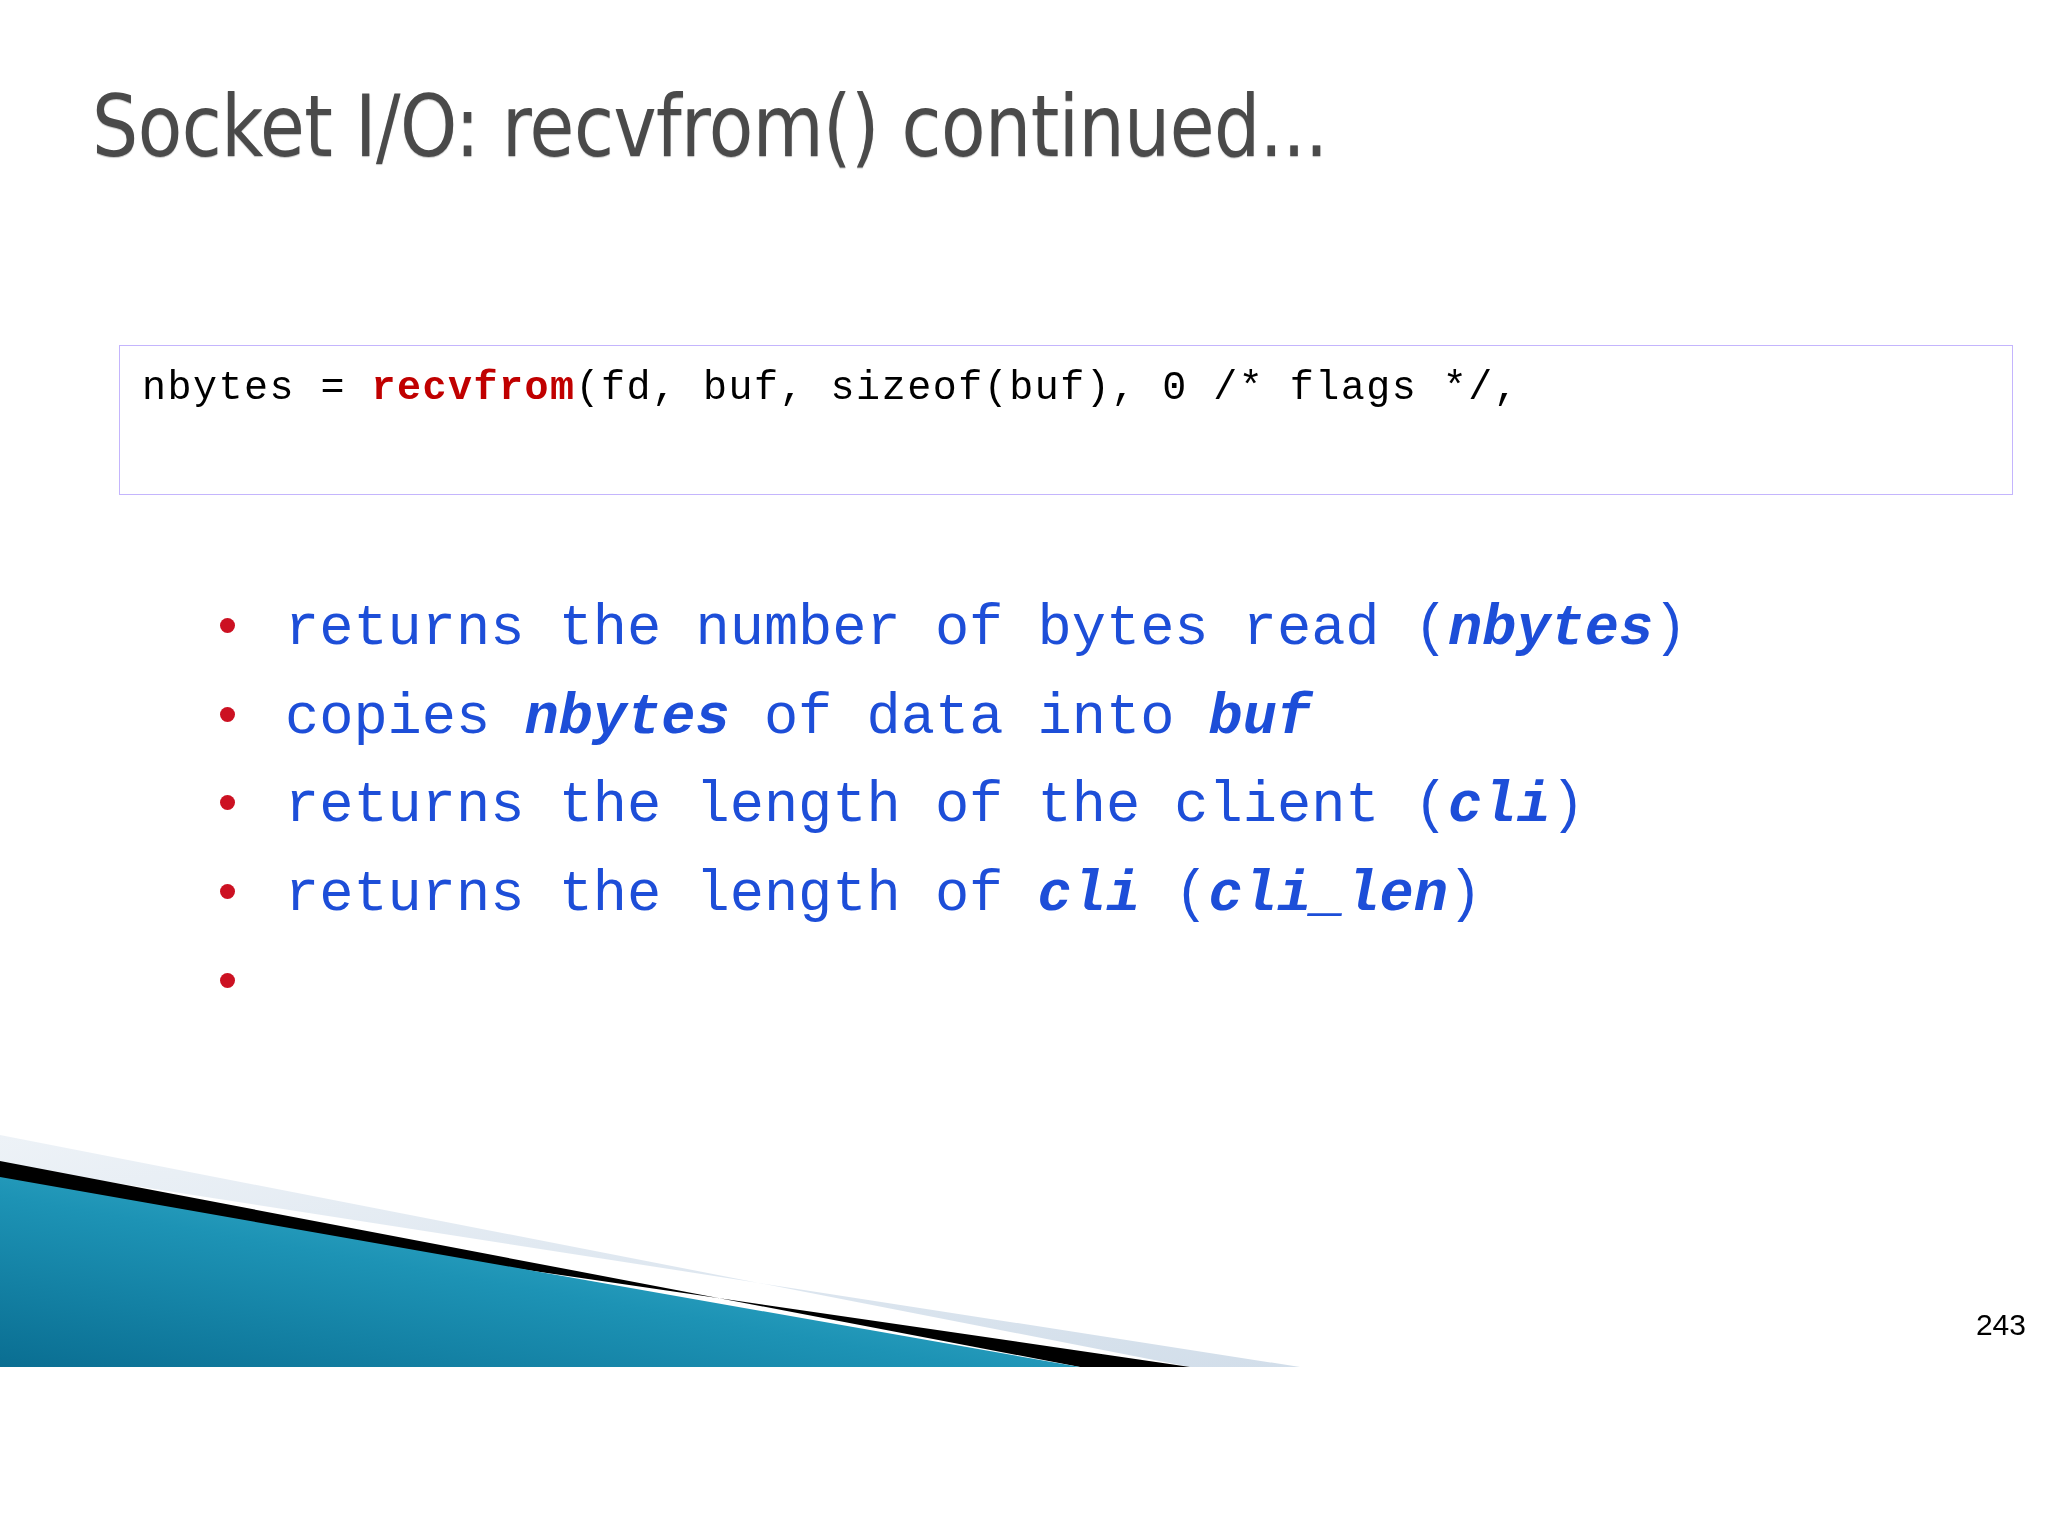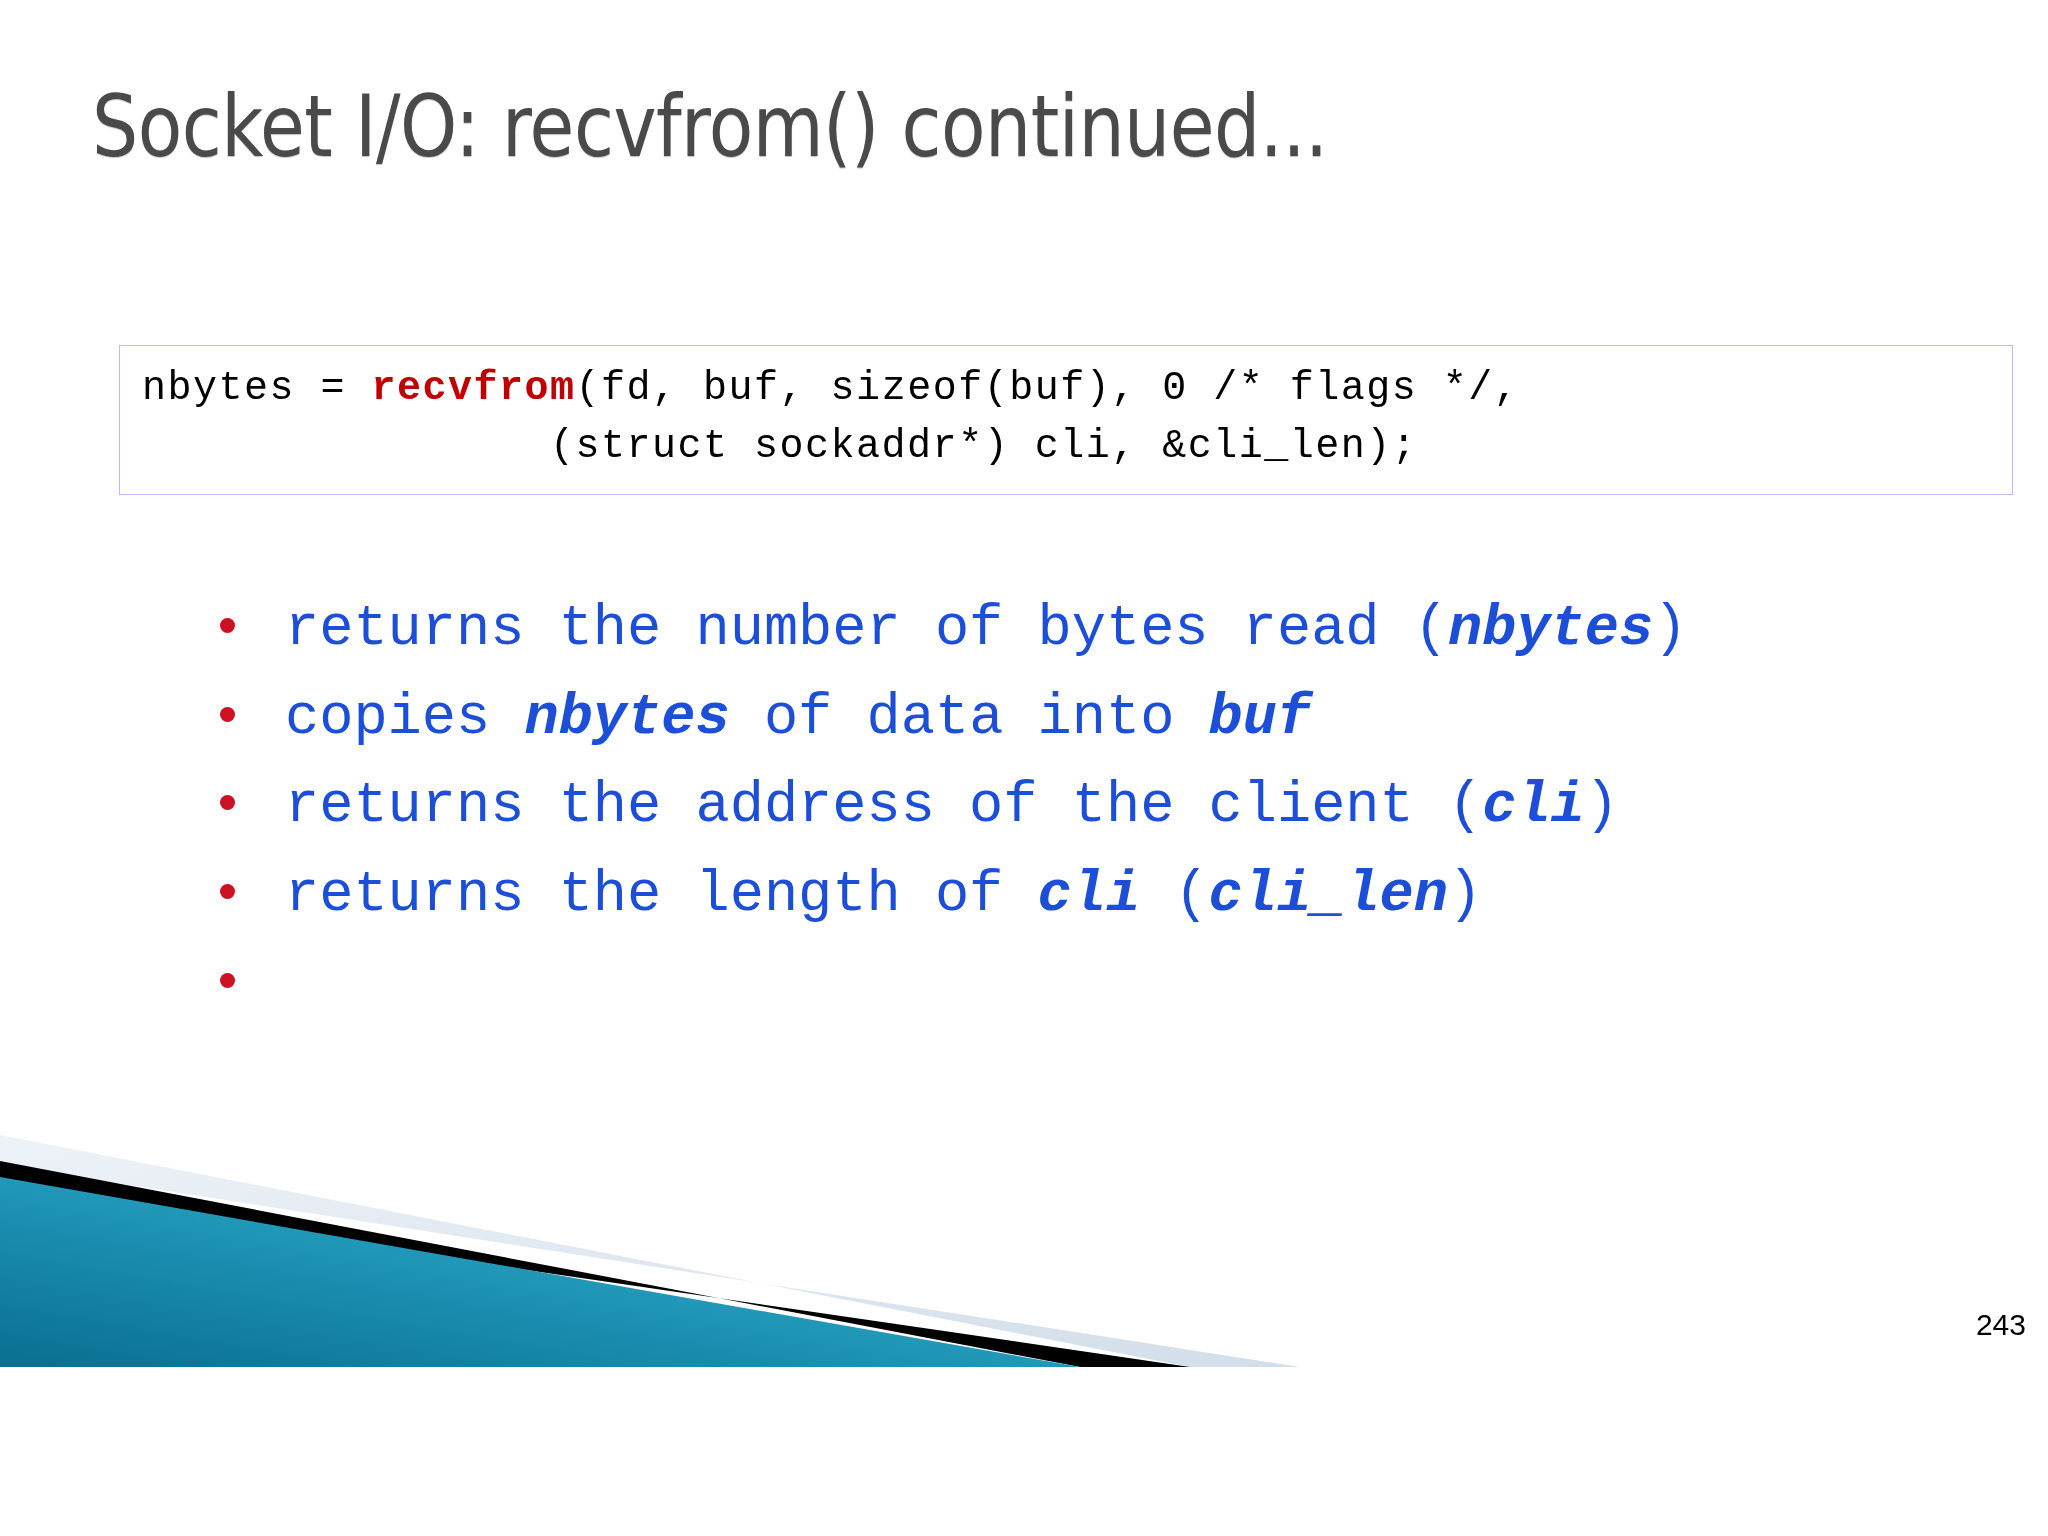--- a/index.html
+++ b/index.html
@@ -146,36 +146,35 @@
 </style>
 </head>
 <body>
 
 <div class="slide">
 
   <div class="slide-title">Socket I/O: recvfrom() continued...</div>
 
   <div class="code-box">
     <div class="code-line code-line-1"><span>nbytes = </span><span class="code-fn">recvfrom</span><span>(fd, buf, sizeof(buf), 0 /* flags */,</span></div>
-    <div class="code-line code-line-2">                (struct sockaddr*) cli, &amp;cli_len);</div>
   </div>
 
   <div class="body-list">
 
 
     <div class="lvl2">
       <span class="dot"></span><span>returns the number of bytes read (</span><span class="bi">nbytes</span><span>)</span>
     </div>
 
     <div class="lvl2">
       <span class="dot"></span><span>copies </span><span class="bi">nbytes</span><span> of data into </span><span class="bi">buf</span><span></span>
     </div>
 
     <div class="lvl2">
-      <span class="dot"></span><span>returns the address of the client (</span><span class="bi">cli</span><span>)</span>
+      <span class="dot"></span><span>returns the length of the client (</span><span class="bi">cli</span><span>)</span>
     </div>
 
     <div class="lvl2">
       <span class="dot"></span><span>returns the length of </span><span class="bi">cli</span><span> (</span><span class="bi">cli_len</span><span>)</span>
     </div>
 
     <div class="lvl2">
       <span class="dot"></span>
     </div>
 

